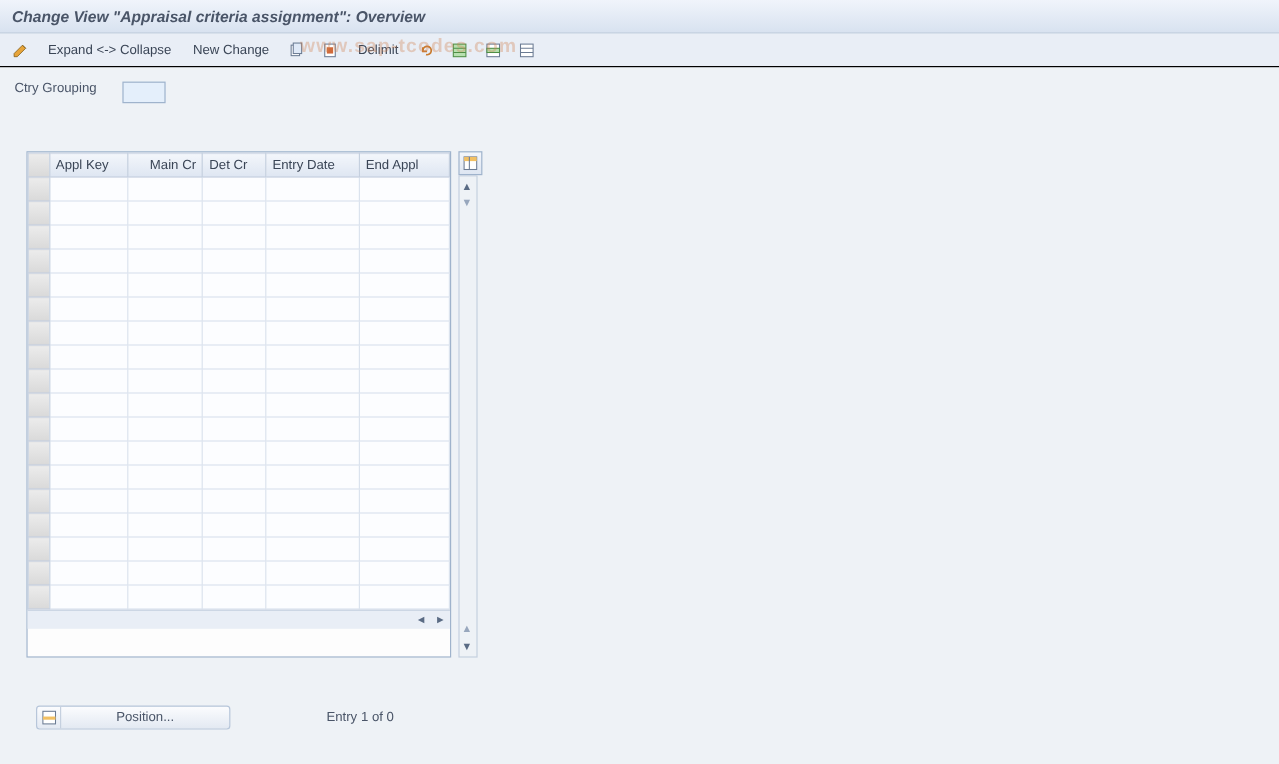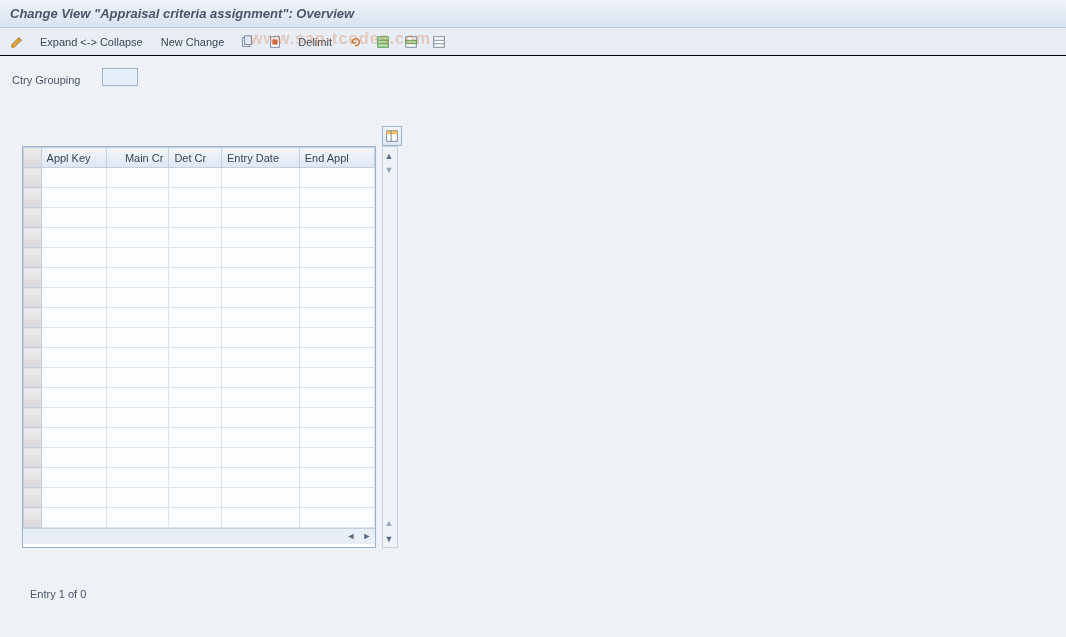--- a/index.html
+++ b/index.html
@@ -58,21 +58,21 @@
       color: rgba(210, 130, 80, 0.35);
       pointer-events: none;
       letter-spacing: 1px;
       text-align: right;
     }
     .content {
       padding: 12px;
     }
     .field-row {
       display: flex;
-      align-items: flex-end;
+      align-items: flex-start;
       gap: 22px;
       margin-bottom: 40px;
     }
     .field-label { color: #4a5568; }
     .field-input {
       background: #e4effb;
       border: 1px solid #9fb3cc;
       height: 18px;
       width: 28px;
       padding: 0 17px;
@@ -83,21 +83,20 @@
     .table-area {
       display: flex;
       gap: 6px;
       margin-left: 10px;
       margin-top: 4px;
     }
     .grid {
       border: 1px solid #9fb3cc;
       background: #fdfdfd;
       width: 354px;
-      margin-top: 20px;
     }
     .grid table { border-collapse: collapse; width: 100%; }
     .grid th {
       background: linear-gradient(to bottom, #f3f6fb, #dee6f2);
       border: 1px solid #c5d0df;
       font-weight: normal;
       font-size: 11px;
       color: #3a4556;
       text-align: left;
       padding: 3px 5px;
@@ -449,16 +448,25 @@
         </div>
         <div>
           <span class="arrow-btn" style="margin-bottom:2px; color:#98a7bd;">▲</span>
           <span class="arrow-btn">▼</span>
         </div>
       </div>
     </div>
   </div>
 
   <div class="footer-row">
+    <span class="position-btn">
+      <span class="icon-part">
+        <svg width="14" height="14" viewBox="0 0 16 16">
+            <rect x="2" y="2" width="12" height="12" fill="#fff" stroke="#6b7b93"></rect>
+            <rect x="2" y="7" width="12" height="3" fill="#f2c063"></rect>
+          </svg>
+      </span>
+      <span class="label-part">Position...</span>
+    </span>
     <span class="entry-text">Entry 1 of 0</span>
   </div>
 
 </div>
 
 </body></html>

